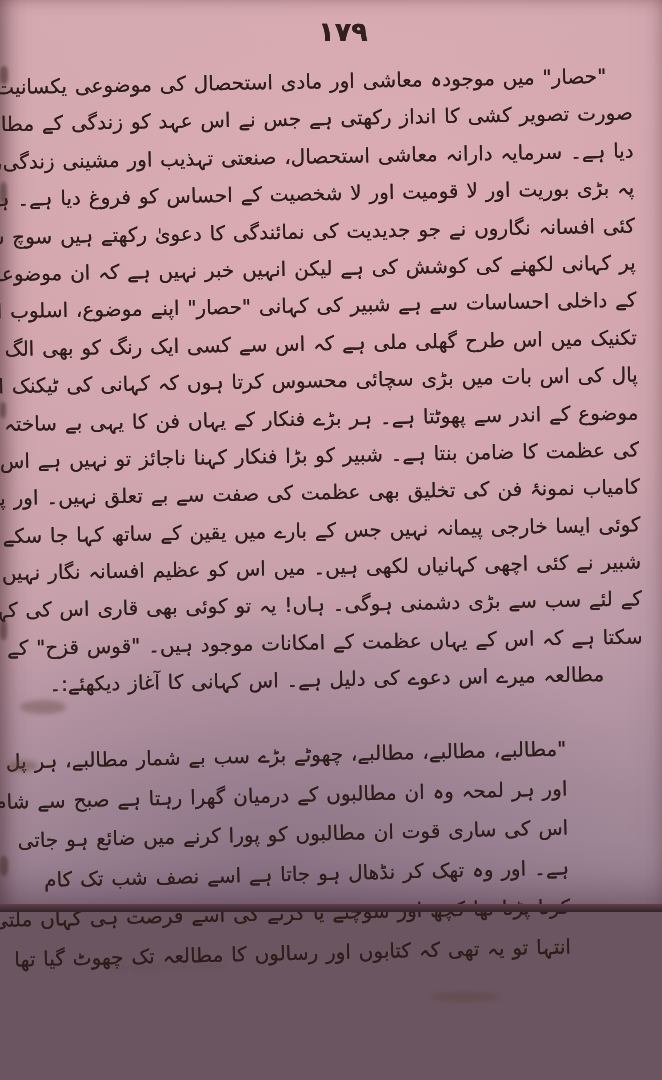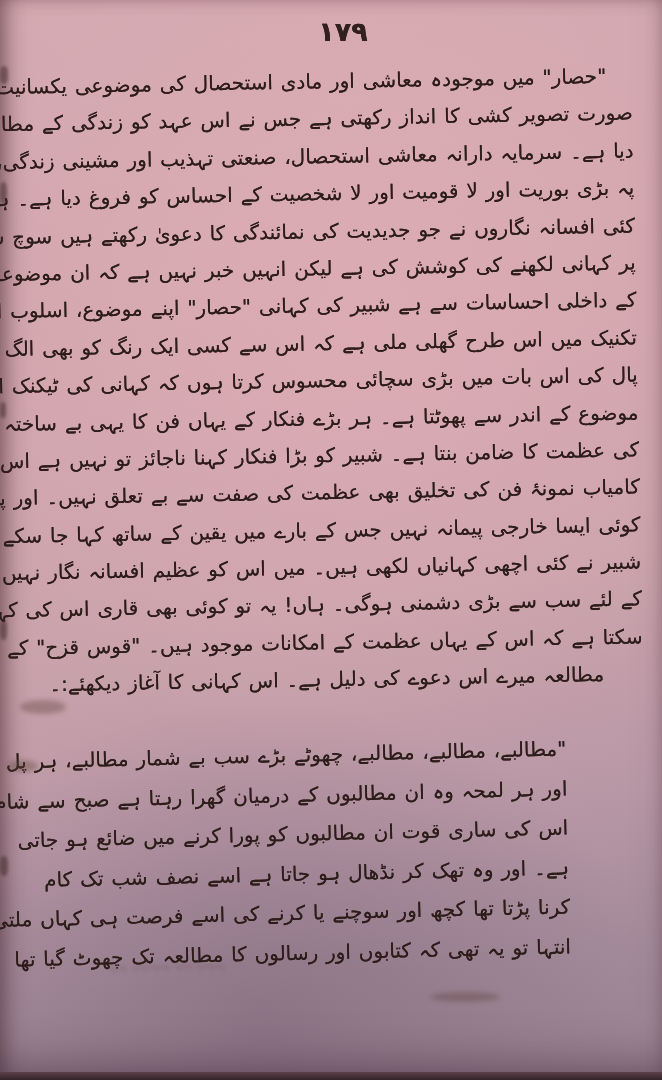--- a/index.html
+++ b/index.html
@@ -4,21 +4,21 @@
 <style>
   html, body {
     margin: 0; padding: 0;
     width: 662px; height: 1080px;
     overflow: hidden;
     background: #6b5560;
     font-family: "DejaVu Sans", sans-serif;
   }
   .page {
     position: relative;
-    width: 662px; height: 1080px;
+    width: 662px; height: 912px;
     background:
       radial-gradient(ellipse 90% 60% at 55% 30%, rgba(228,176,184,.55), rgba(228,176,184,0) 70%),
       radial-gradient(ellipse 80% 40% at 40% 95%, rgba(120,98,118,.55), rgba(120,98,118,0) 75%),
       linear-gradient(172deg, #d5aab1 0%, #d2a6ae 34%, #cba3ac 55%, #b998a6 74%, #a58b9a 88%, #9a8292 100%);
     box-shadow:
       inset 16px 0 22px -12px rgba(66,34,38,.55),
       inset -8px 0 16px -10px rgba(90,55,60,.35),
       inset 0 10px 18px -12px rgba(120,70,80,.30),
       inset 0 -34px 46px -22px rgba(62,38,58,.55);
     color: #2d1d1a;

